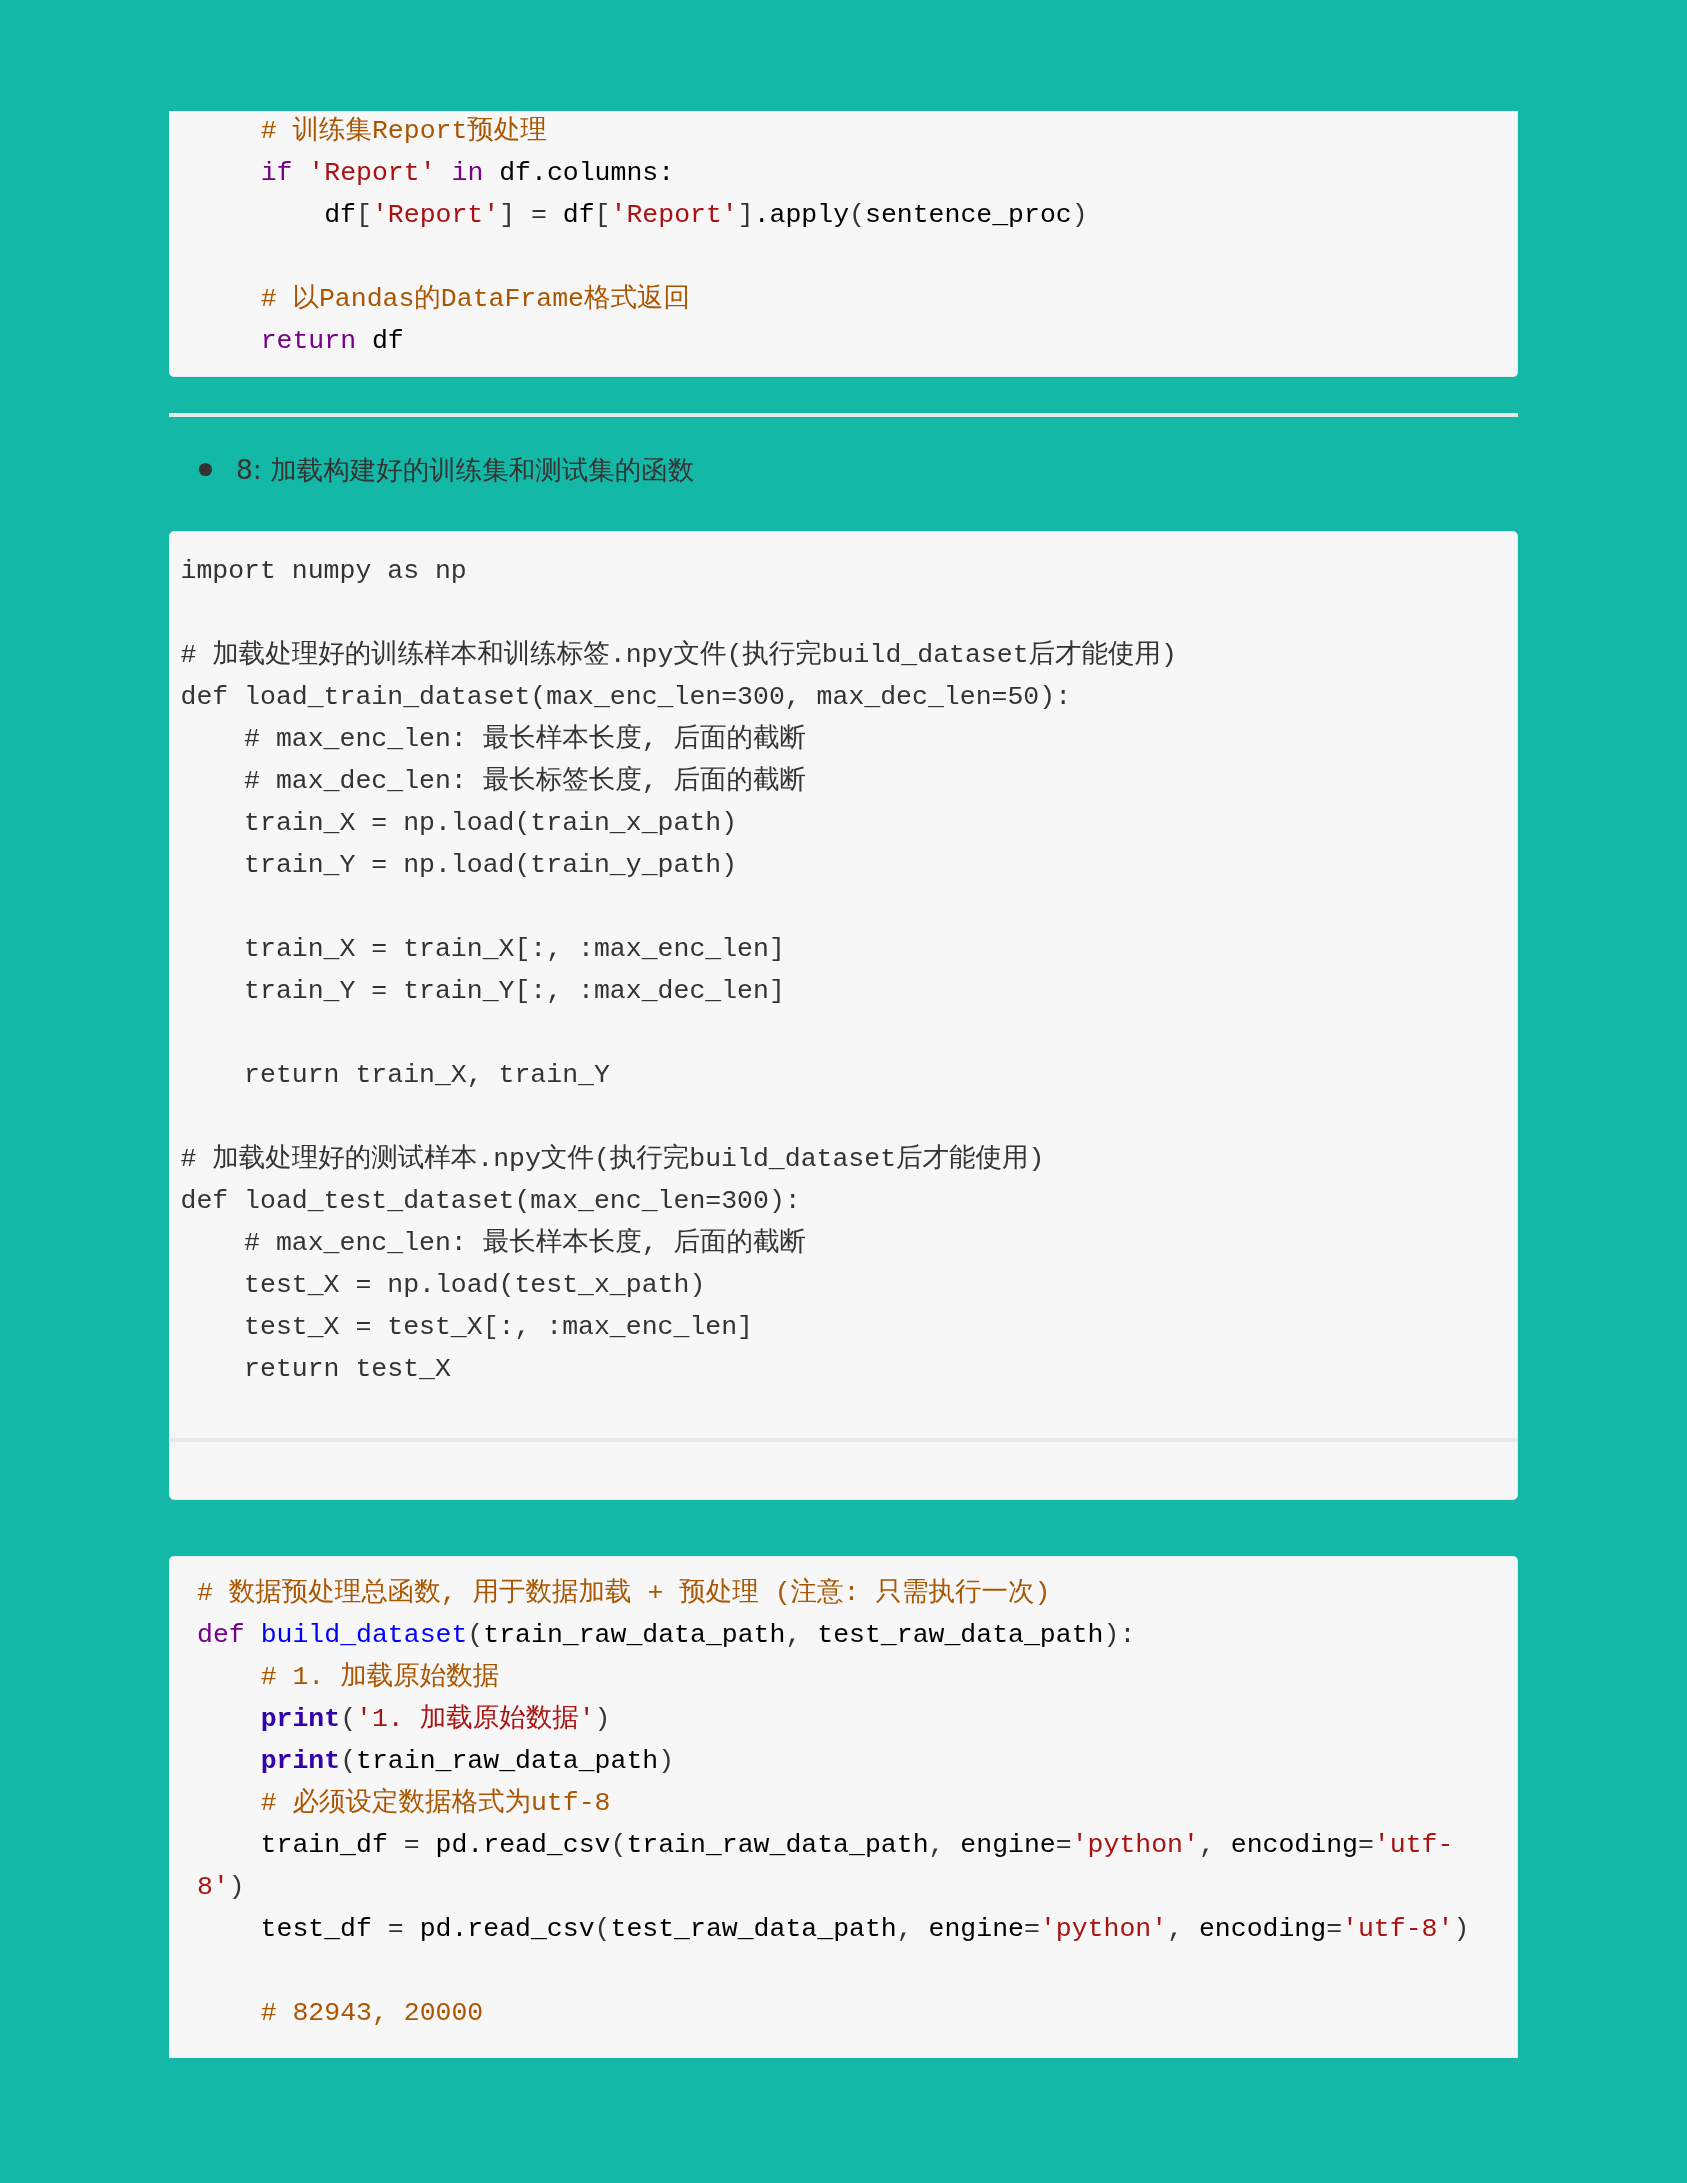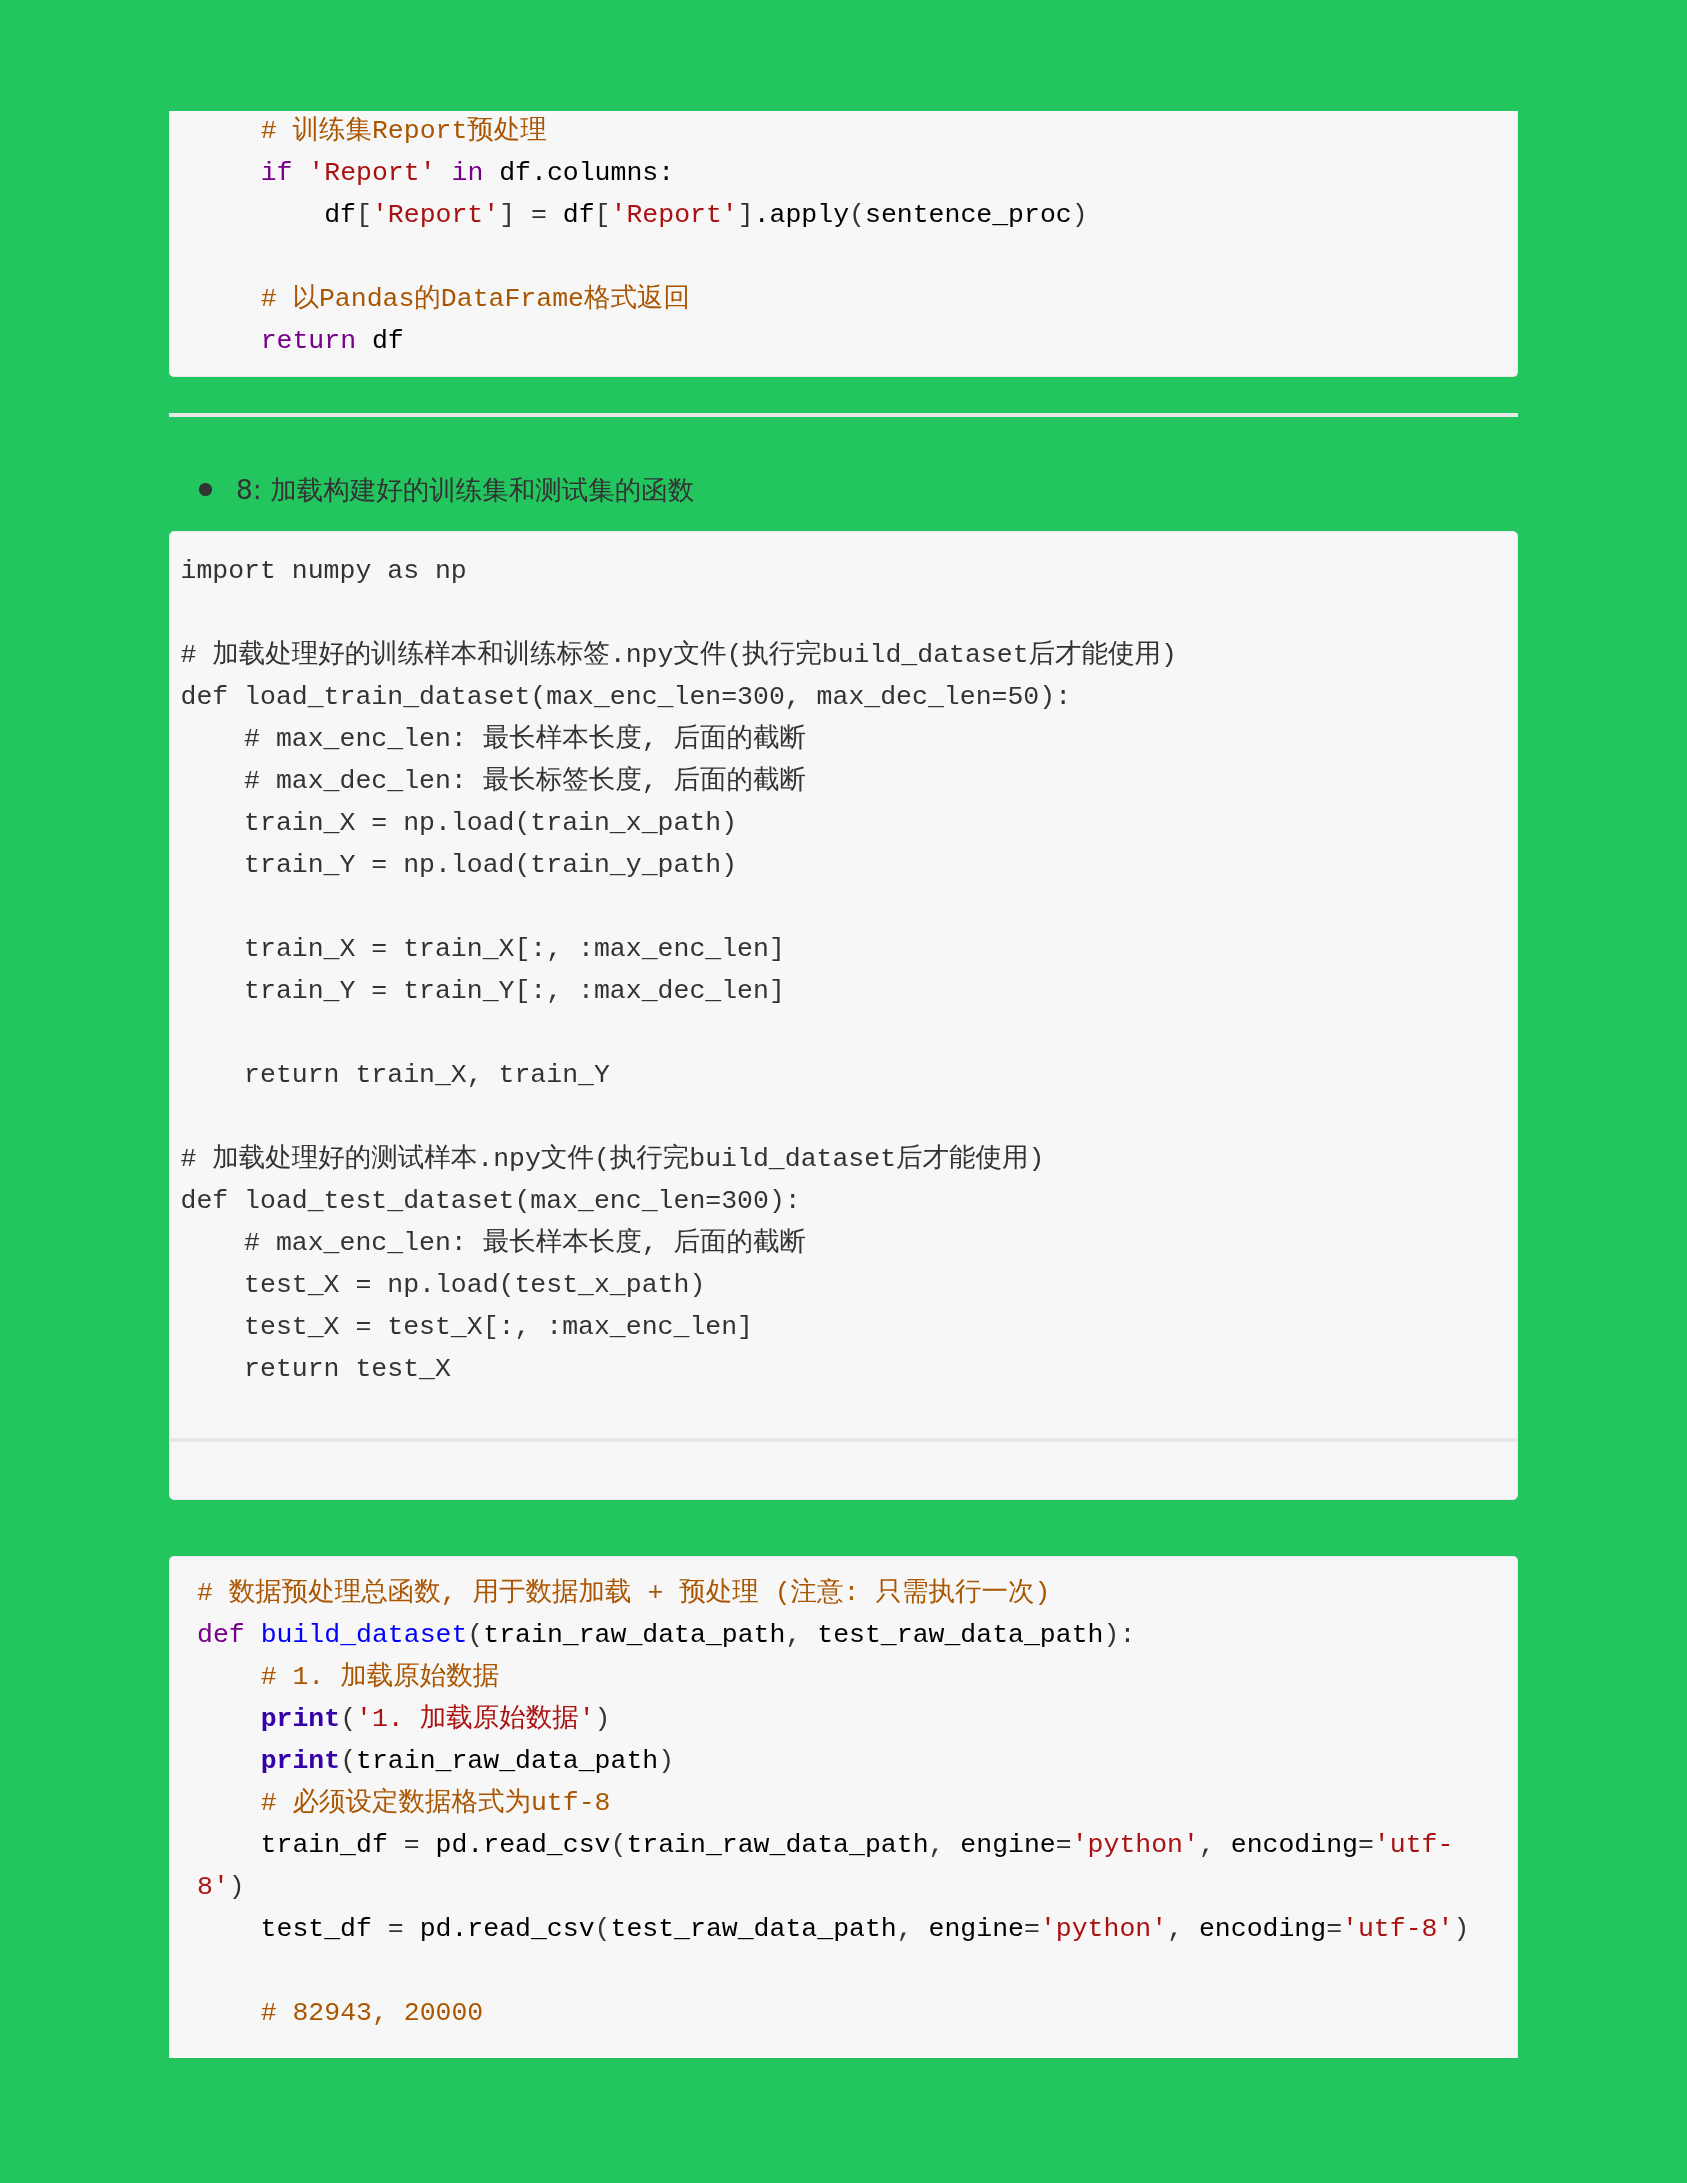--- a/index.html
+++ b/index.html
@@ -1,17 +1,17 @@
 <!DOCTYPE html>
 <html style="font-size:8.8px"><head>
 <meta charset="utf-8">
 <style>
   html, body { margin: 0; padding: 0; background: #ffffff; }
   body { width: 1687px; height: 2183px; position: relative; overflow: hidden; }
-  .page { position: absolute; left: 0; top: 0; width: 1687px; height: 2183px; background: #22c55e; }
+  .page { position: absolute; left: 0; top: 0; width: 1687px; height: 2183px; background: #14b8a6; }
 
   .code-block {
     position: absolute;
     left: 169px;
     width: 1349px;
     box-sizing: border-box;
     background: #f7f7f7;
     border: 1.7px solid #e7eaed;
     border-radius: 5px;
     overflow: hidden;
@@ -79,21 +79,21 @@
 <body>
 
 <div class="page">
 
   <div class="code-block cut-top" style="top:111px; height:266px;">
     <pre class="code-lines" style="top:-1.1px; padding-left:27px;"><span class="code-line"><span class="tok-var">    </span><span class="tok-comment"># 训练集Report预处理</span></span><span class="code-line"><span class="tok-var">    </span><span class="tok-keyword">if</span><span class="tok-var"> </span><span class="tok-string">'Report'</span><span class="tok-var"> </span><span class="tok-keyword">in</span><span class="tok-var"> df.columns:</span></span><span class="code-line"><span class="tok-var">        df</span><span class="tok-punct">[</span><span class="tok-string">'Report'</span><span class="tok-punct">]</span><span class="tok-var"> </span><span class="tok-punct">=</span><span class="tok-var"> df</span><span class="tok-punct">[</span><span class="tok-string">'Report'</span><span class="tok-punct">]</span><span class="tok-var">.apply</span><span class="tok-punct">(</span><span class="tok-var">sentence_proc</span><span class="tok-punct">)</span></span><span class="code-line"><span class="tok-var"></span>​</span><span class="code-line"><span class="tok-var">    </span><span class="tok-comment"># 以Pandas的DataFrame格式返回</span></span><span class="code-line"><span class="tok-var">    </span><span class="tok-keyword">return</span><span class="tok-var"> df</span></span></pre>
   </div>
 
   <div class="separator" style="top:413px;"></div>
 
-  <div class="bullet-item" style="top:468px;">
+  <div class="bullet-item" style="top:448px;">
     <span class="bullet-dot"></span>
     <span class="bullet-text">8: 加载构建好的训练集和测试集的函数</span>
   </div>
 
   <div class="code-block plain" style="top:531px; height:969px;">
     <pre class="code-lines" style="top:18px; padding-left:10.5px;"><span class="code-line"><span>import numpy as np</span></span><span class="code-line"><span></span>​</span><span class="code-line"><span># 加载处理好的训练样本和训练标签.npy文件(执行完build_dataset后才能使用)</span></span><span class="code-line"><span>def load_train_dataset(max_enc_len=300, max_dec_len=50):</span></span><span class="code-line"><span>    # max_enc_len: 最长样本长度, 后面的截断</span></span><span class="code-line"><span>    # max_dec_len: 最长标签长度, 后面的截断</span></span><span class="code-line"><span>    train_X = np.load(train_x_path)</span></span><span class="code-line"><span>    train_Y = np.load(train_y_path)</span></span><span class="code-line"><span></span>​</span><span class="code-line"><span>    train_X = train_X[:, :max_enc_len]</span></span><span class="code-line"><span>    train_Y = train_Y[:, :max_dec_len]</span></span><span class="code-line"><span></span>​</span><span class="code-line"><span>    return train_X, train_Y</span></span><span class="code-line"><span></span>​</span><span class="code-line"><span># 加载处理好的测试样本.npy文件(执行完build_dataset后才能使用)</span></span><span class="code-line"><span>def load_test_dataset(max_enc_len=300):</span></span><span class="code-line"><span>    # max_enc_len: 最长样本长度, 后面的截断</span></span><span class="code-line"><span>    test_X = np.load(test_x_path)</span></span><span class="code-line"><span>    test_X = test_X[:, :max_enc_len]</span></span><span class="code-line"><span>    return test_X</span></span></pre>
   </div>
 
   <div class="separator" style="top:1438px;"></div>
 

